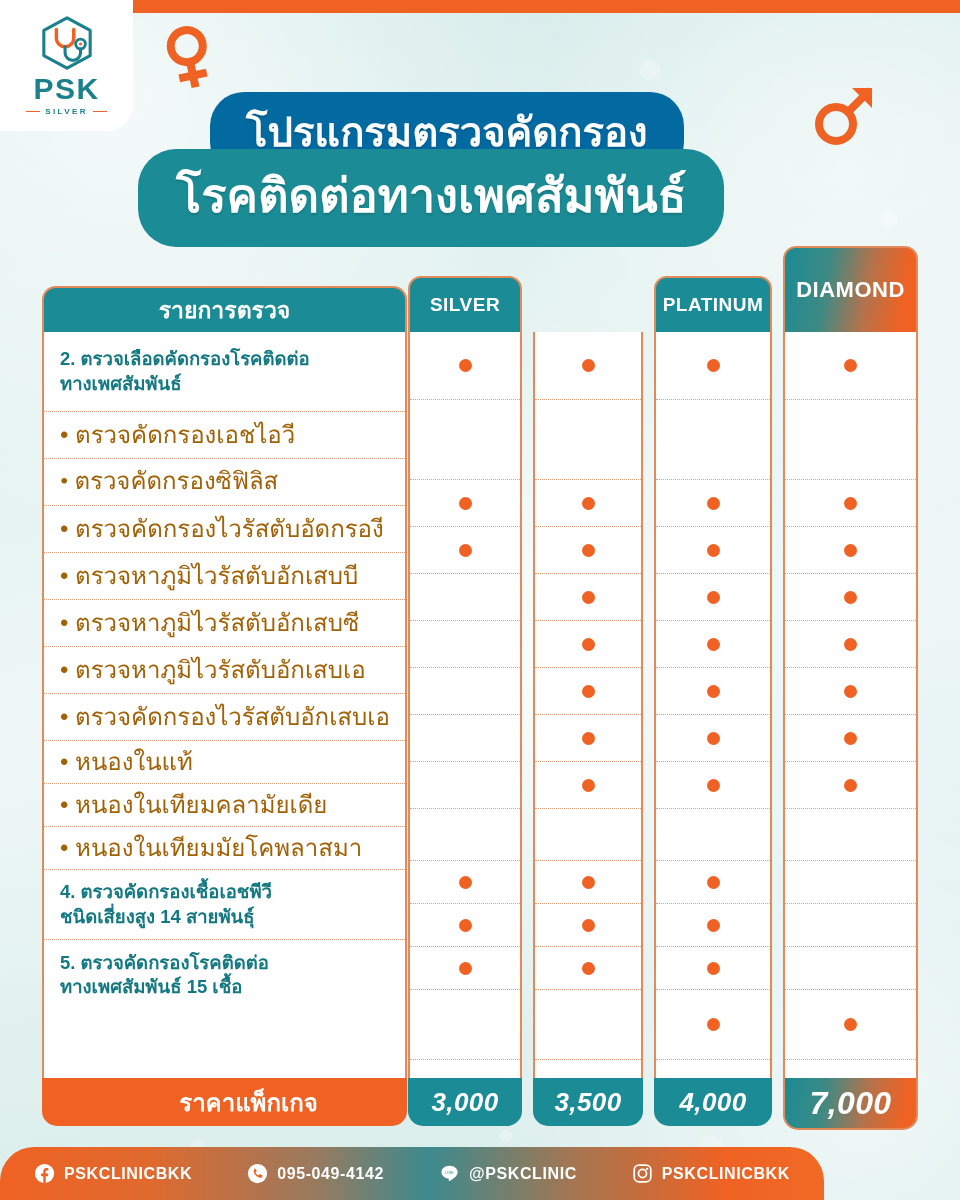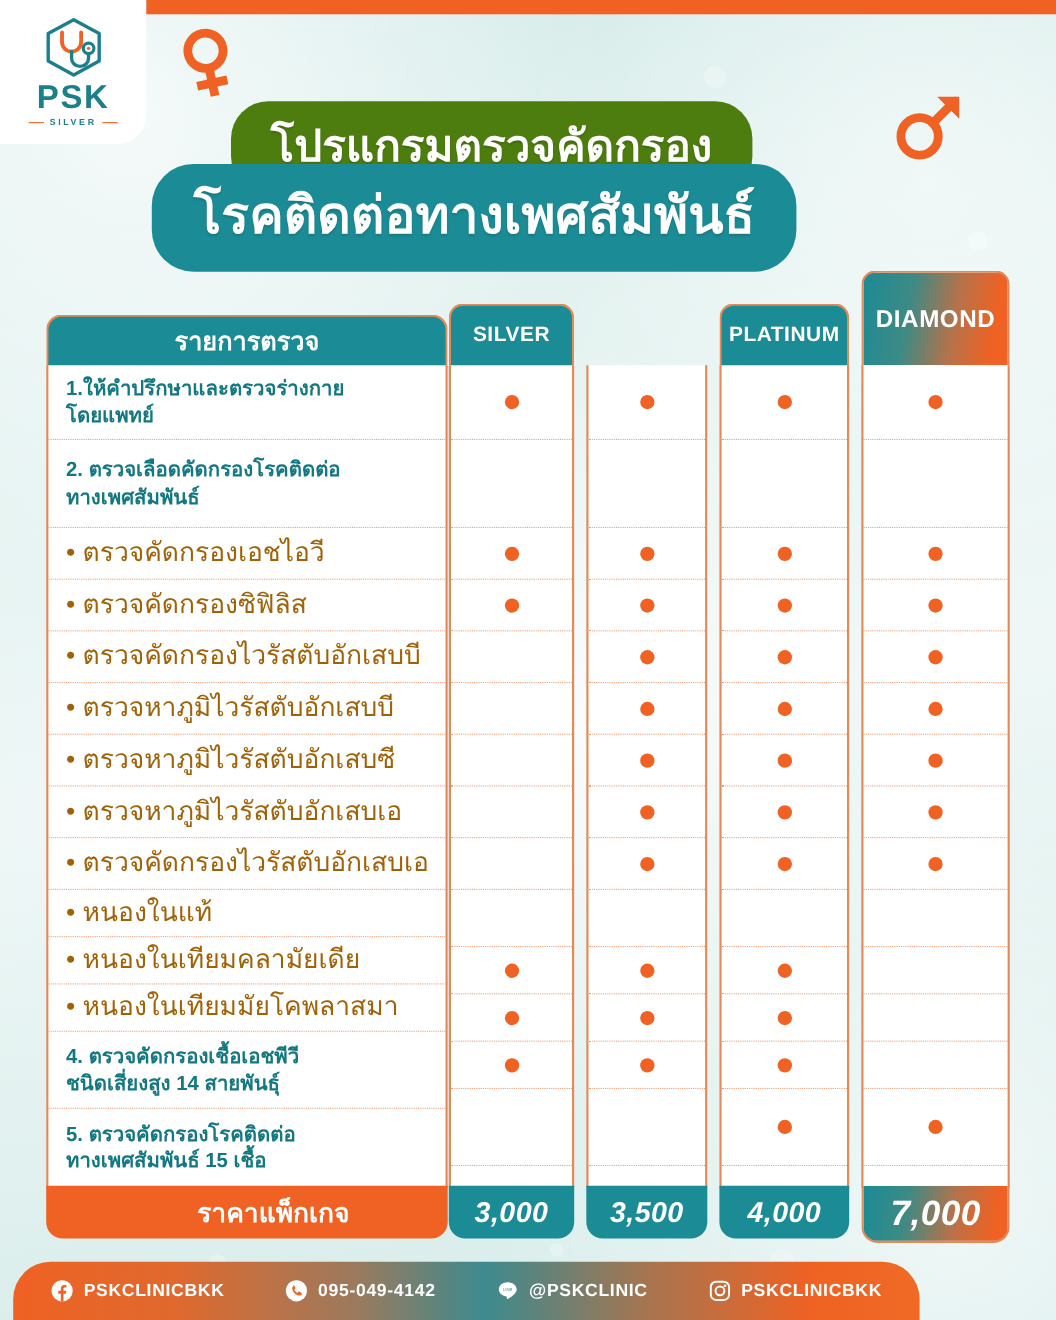--- a/index.html
+++ b/index.html
@@ -56,21 +56,21 @@
   
   .headline { position: absolute; left: 0; top: 92px; width: 960px; z-index: 5; }
   .band {
     display: inline-block;
     color: #ffffff; font-weight: bold;
     white-space: nowrap;
     text-shadow: 0 2px 2px rgba(0,0,0,.13);
   }
   .band-1 {
     position: absolute; left: 210px; top: 0;
-    background: #4d7c0f;
+    background: #0369a1;
     border-radius: 34px;
     font-size: 40px;
     padding: 8px 36px 12px 36px;
   }
   .band-2 {
     position: absolute; left: 138px; top: 57px;
     background: #1b8b95;
     border-radius: 38px;
     font-size: 47px;
     padding: 9px 38px 14px 38px;
@@ -160,21 +160,21 @@
     font-style: italic;
   }
   .price-cell.diamond {
     background: linear-gradient(100deg, #1b8b95 0%, #3d8a84 30%, #b6724a 62%, #ef6223 90%);
     font-size: 32px;
     border: 2px solid #e38a5b; border-top: none;
   }
 
   
   .footer {
-    position: absolute; left: 12px; bottom: 0; width: 824px; height: 53px;
+    position: absolute; left: 0; bottom: 0; width: 824px; height: 53px;
     background: linear-gradient(90deg, #ef6223 0%, #e0692e 18%, #9a7a5e 38%, #3d8a8e 52%, #a77550 70%, #ef6223 88%, #f06a25 100%);
     border-top-left-radius: 34px; border-top-right-radius: 34px;
     display: flex; align-items: center; justify-content: center; gap: 55px;
     z-index: 8;
   }
   .f-item { display: flex; align-items: center; gap: 9px; }
   .f-label { color: #fff; font-weight: bold; font-size: 16px; letter-spacing: .6px; }
 </style>
 </head>
 <body>
@@ -222,34 +222,31 @@
 
 <div class="headline">
   <div class="band band-1">โปรแกรมตรวจคัดกรอง</div>
   <div class="band band-2">โรคติดต่อทางเพศสัมพันธ์</div>
 </div>
 
 <div class="table">
 
   <div class="item-head">รายการตรวจ</div>
   <div class="item-body" id="item-body">
-      <div class="row first" style="height: 68px;">
-        <div class="row-label">1.ให้คำปรึกษาและตรวจร่างกาย<br>โดยแพทย์</div>
-      </div>
       <div class="row section" style="height: 80px;">
         <div class="row-label">2. ตรวจเลือดคัดกรองโรคติดต่อ<br>ทางเพศสัมพันธ์</div>
       </div>
       <div class="row " style="height: 47px;">
         <div class="row-label">• ตรวจคัดกรองเอชไอวี</div>
       </div>
+      <div class="row " style="height: 47px; font-family: Liberation Serif, serif;">
+        <div class="row-label">• ตรวจคัดกรองซิฟิลิส</div>
+      </div>
       <div class="row " style="height: 47px;">
-        <div class="row-label">• ตรวจคัดกรองซิฟิลิส</div>
-      </div>
-      <div class="row " style="height: 47px;">
-        <div class="row-label">• ตรวจคัดกรองไวรัสตับอักเสบบี</div>
+        <div class="row-label">• ตรวจคัดกรองไวรัสตับอัดกรองี</div>
       </div>
       <div class="row " style="height: 47px;">
         <div class="row-label">• ตรวจหาภูมิไวรัสตับอักเสบบี</div>
       </div>
       <div class="row " style="height: 47px;">
         <div class="row-label">• ตรวจหาภูมิไวรัสตับอักเสบซี</div>
       </div>
       <div class="row " style="height: 47px;">
         <div class="row-label">• ตรวจหาภูมิไวรัสตับอักเสบเอ</div>
       </div>

